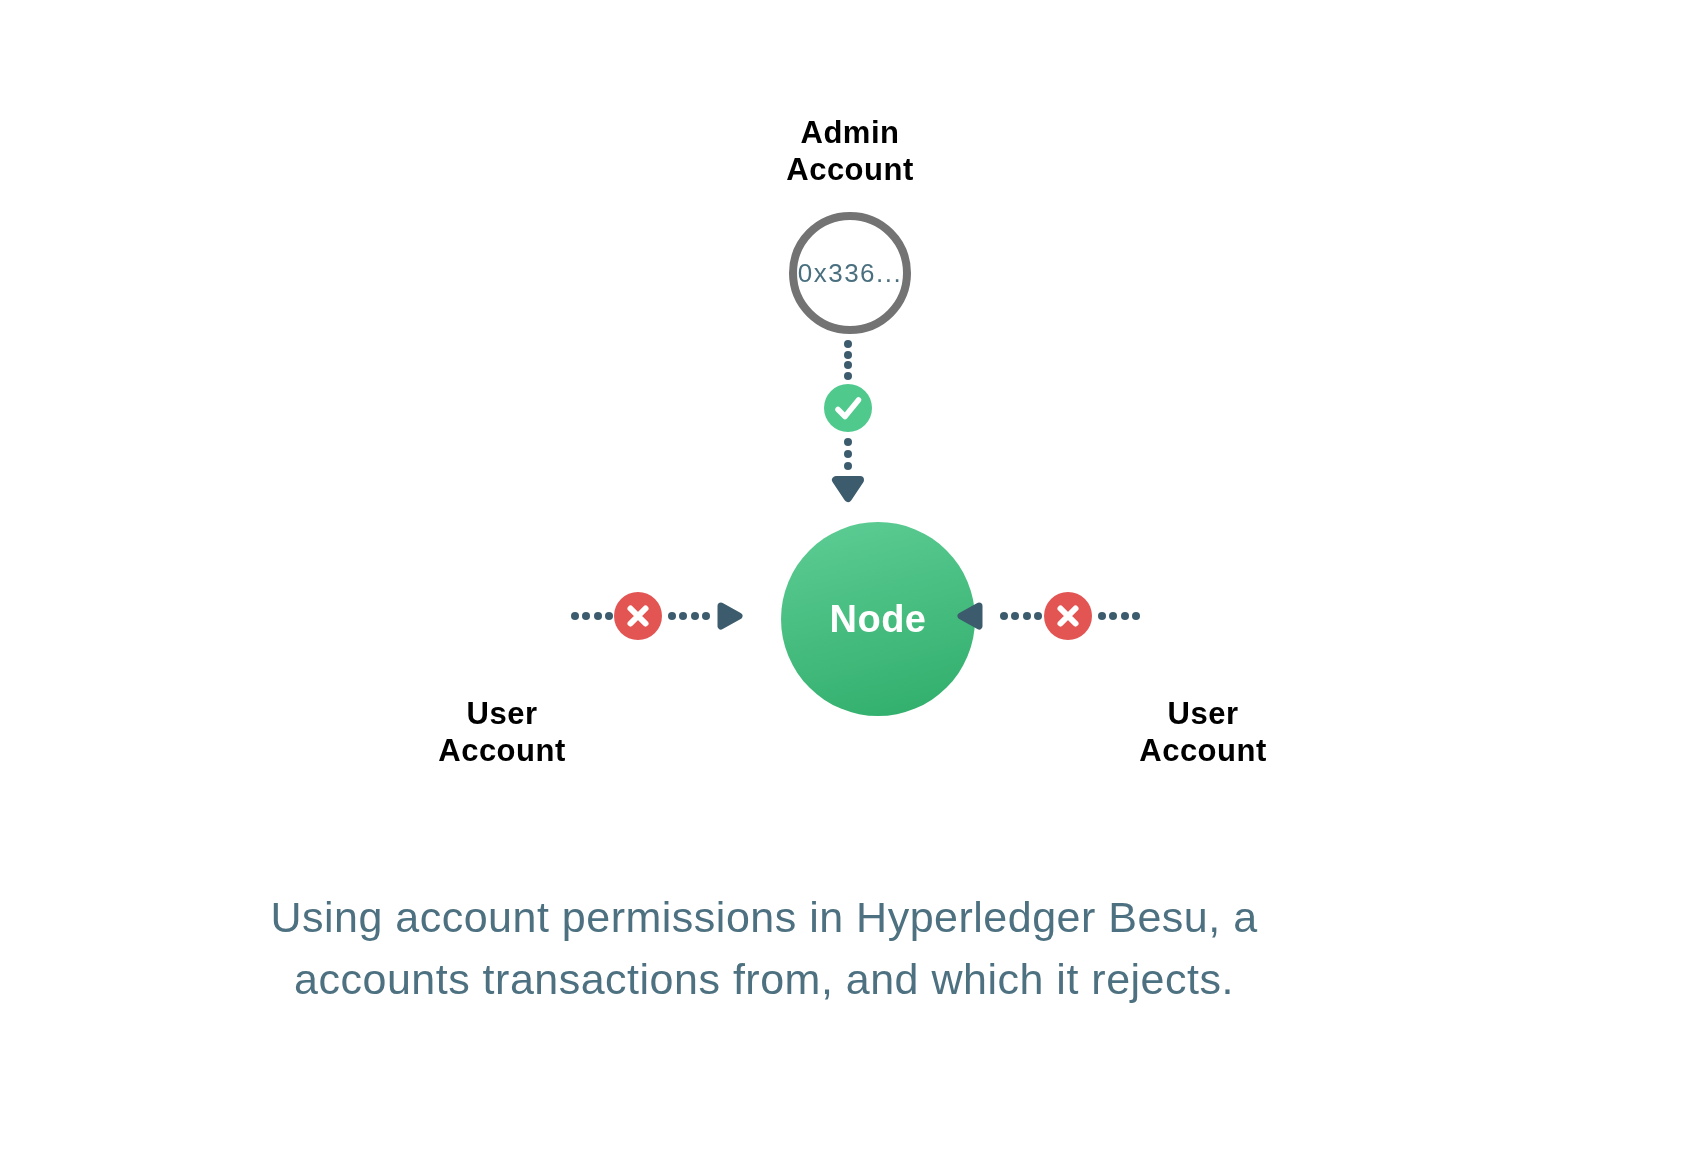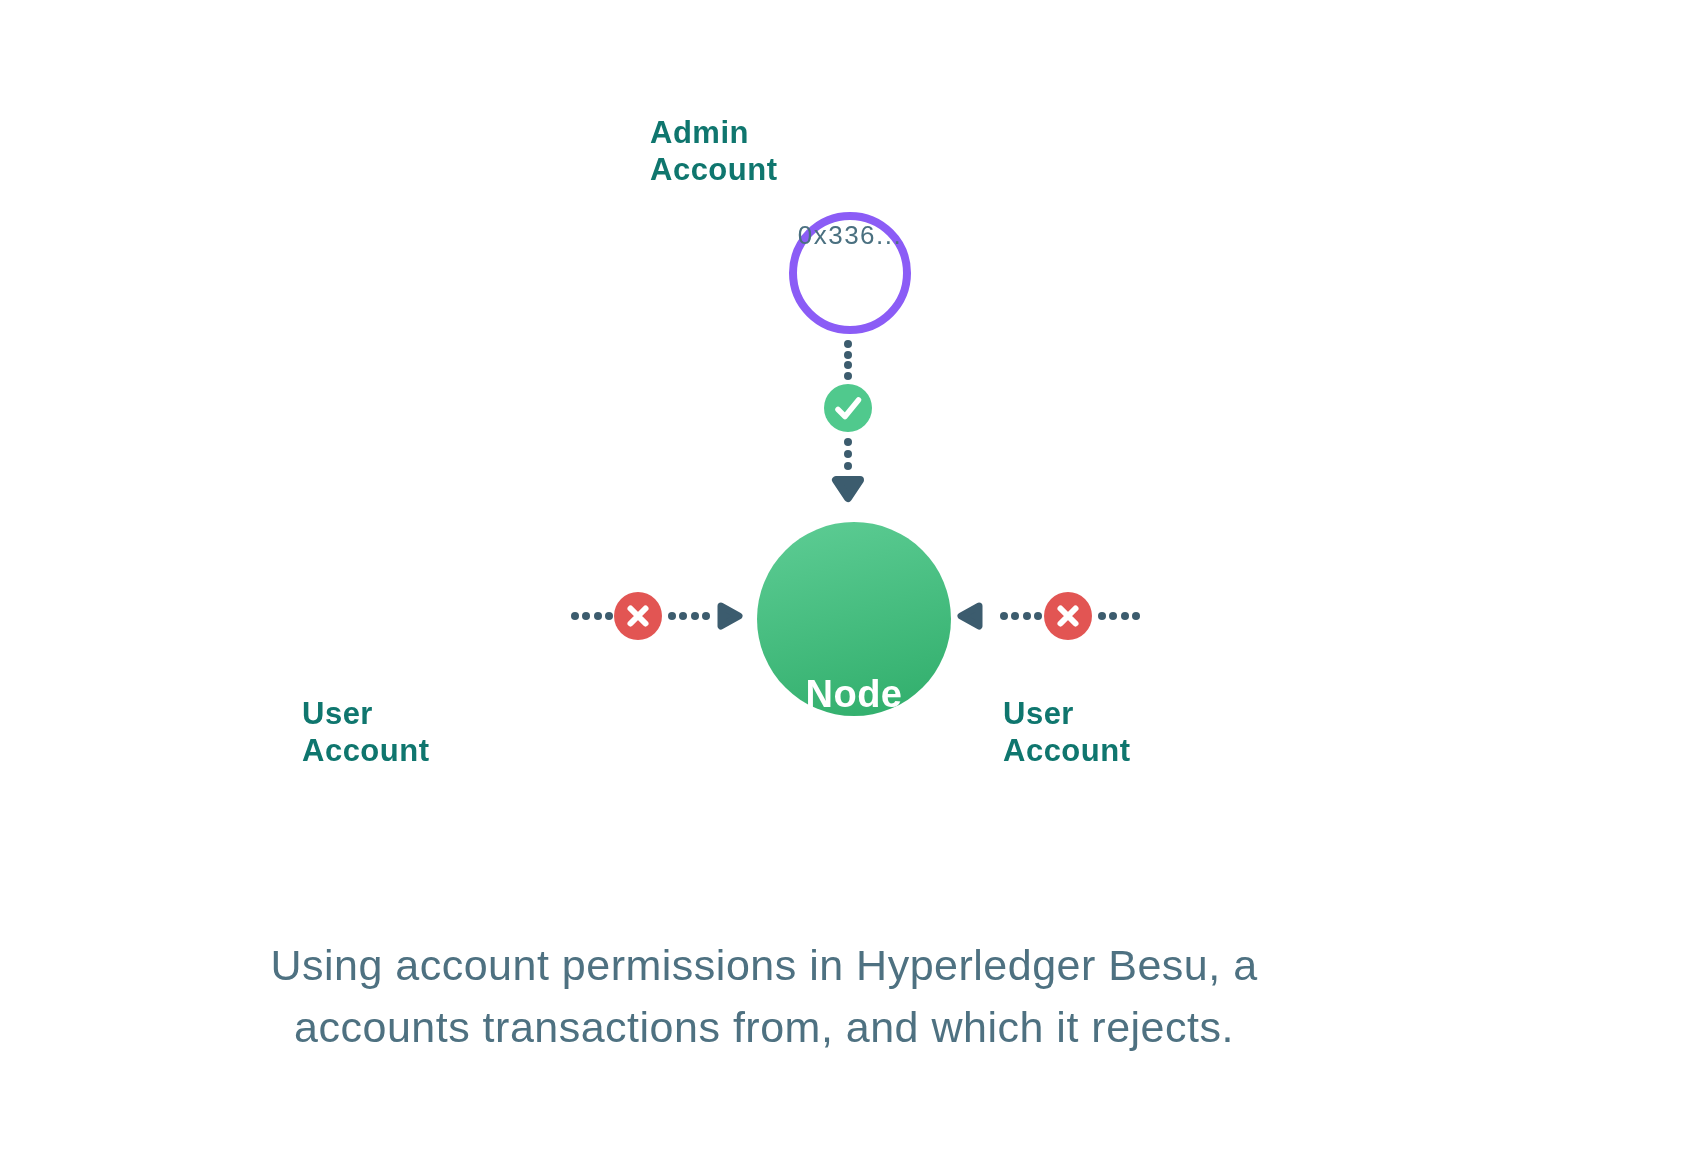--- a/index.html
+++ b/index.html
@@ -7,36 +7,37 @@
     position: relative;
     width: 1700px;
     height: 1170px;
     background: #ffffff;
     font-family: "Liberation Sans", sans-serif;
     overflow: hidden;
   }
   .account-label {
     position: absolute;
     width: 400px;
-    text-align: left;
+    text-align: center;
     font-weight: 700;
     font-size: 31px;
     line-height: 37px;
-    color: #0f766e;
+    color: #000000;
     letter-spacing: 0.5px;
   }
   .ring {
     position: absolute;
     width: 122px;
     height: 122px;
     box-sizing: border-box;
-    border: 8px solid #8b5cf6;
+    border: 8px solid #737373;
     border-radius: 50%;
     background: #ffffff;
     display: flex;
+    align-items: center;
     justify-content: center;
   }
   .addr {
     font-size: 26px;
     letter-spacing: 1.5px;
     color: #4a7080;
     white-space: nowrap;
   }
   .vdots {
     position: absolute;
@@ -68,48 +69,47 @@
     border-radius: 50%;
     display: flex;
     align-items: center;
     justify-content: center;
   }
   .badge.ok { background: #50c98d; }
   .badge.no { background: #e25553; }
   .arrow { position: absolute; }
   .node {
     position: absolute;
-    left: 757px;
+    left: 781px;
     top: 522px;
     width: 194px;
     height: 194px;
     border-radius: 50%;
     background: linear-gradient(165deg, #5ecd95 0%, #2fad6a 100%);
     display: flex;
-    align-items: flex-end;
+    align-items: center;
     justify-content: center;
   }
   .node-label {
     color: #ffffff;
     font-weight: 700;
     font-size: 38px;
     letter-spacing: 0.5px;
   }
   .caption {
     position: absolute;
     left: 0;
     top: 886px;
     width: 1528px;
     text-align: center;
     font-size: 43px;
     line-height: 62px;
     font-weight: 300;
     color: #4e7181;
     letter-spacing: 0.5px;
-    margin-top: 48px;
   }
   .caption div { white-space: nowrap; }
 </style>
 </head>
 <body>
 
 <div class="stage">
 
   <div class="account-label" style="left:650px; top:114px;">
     <div>Admin</div>

